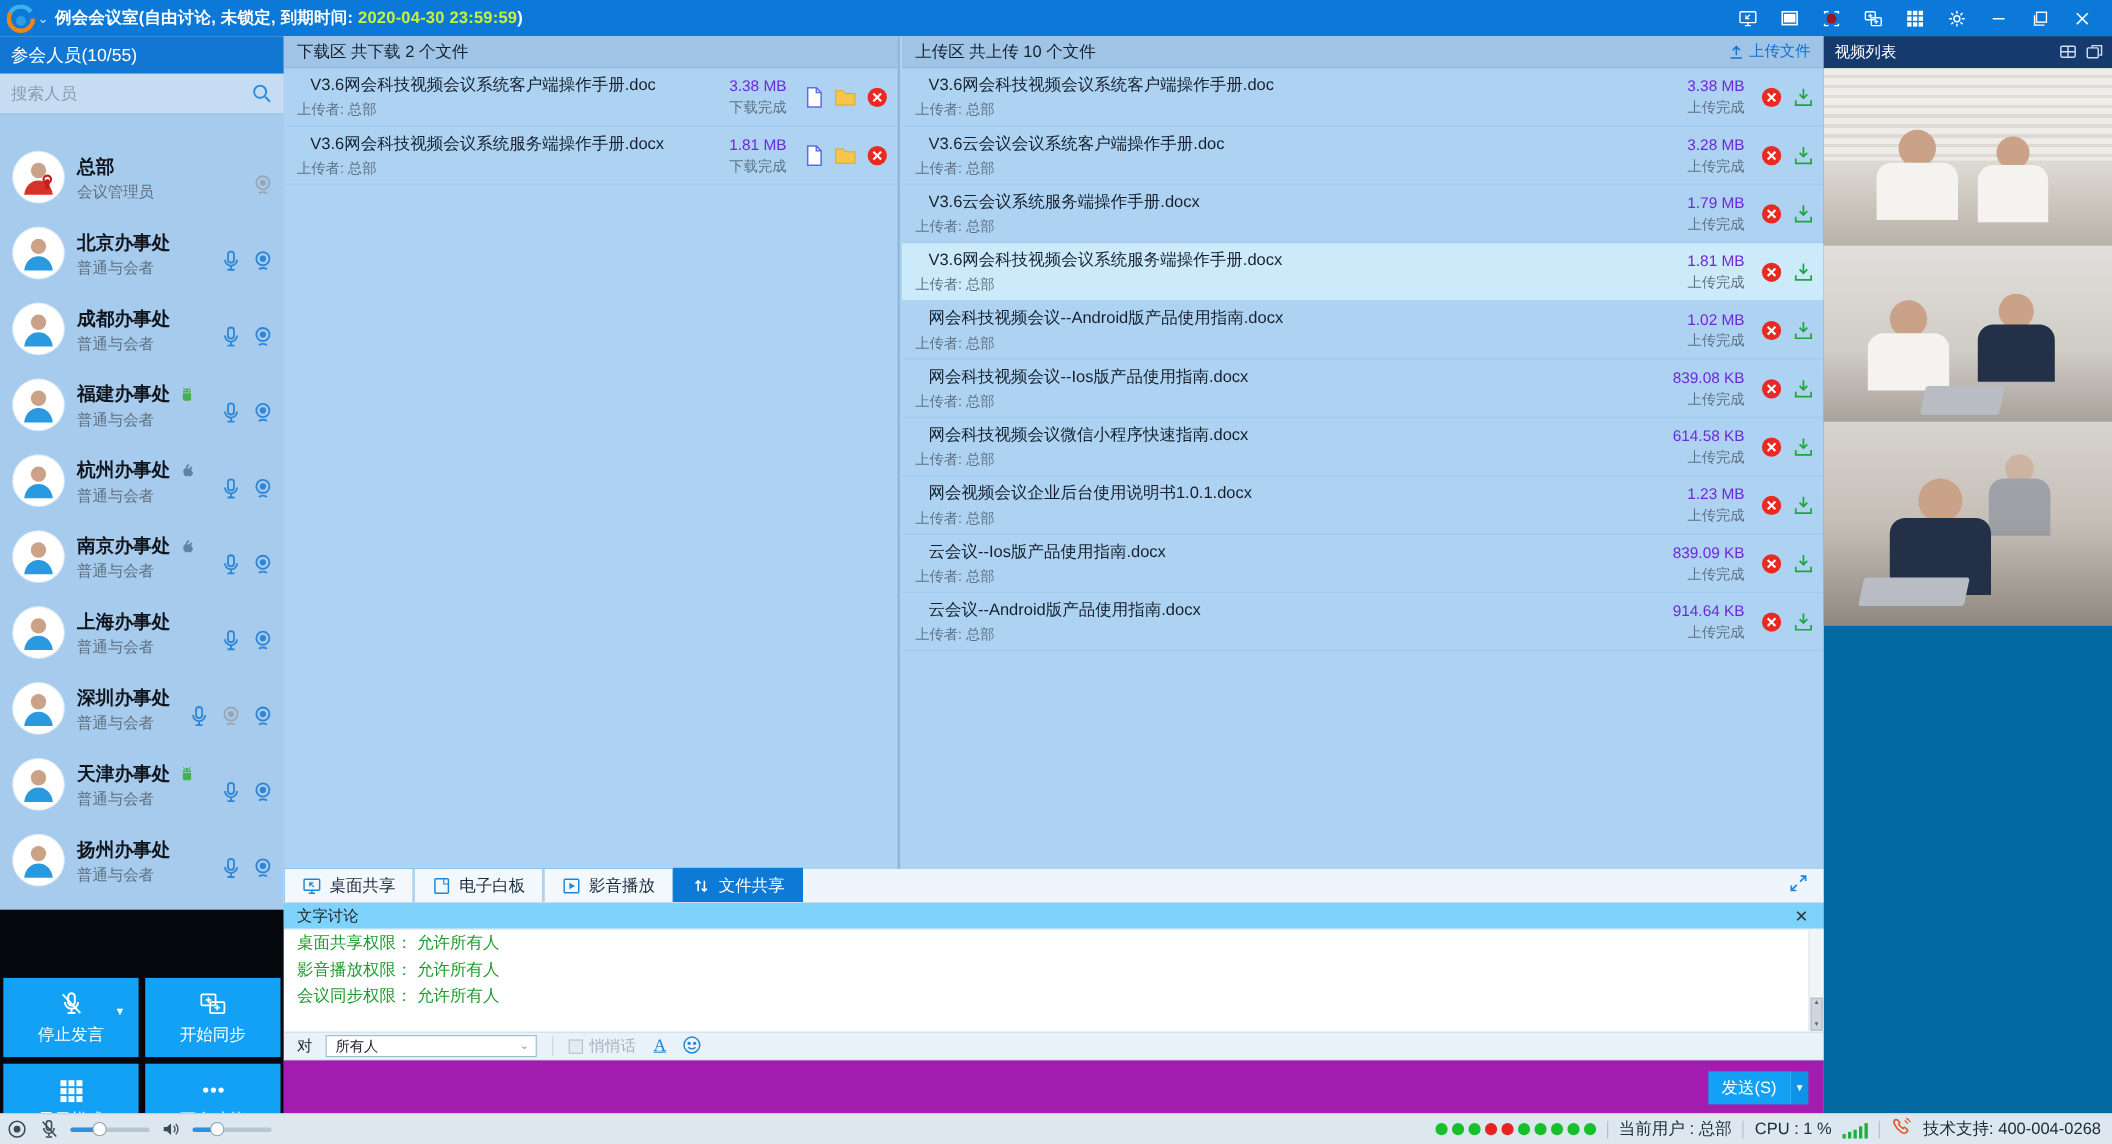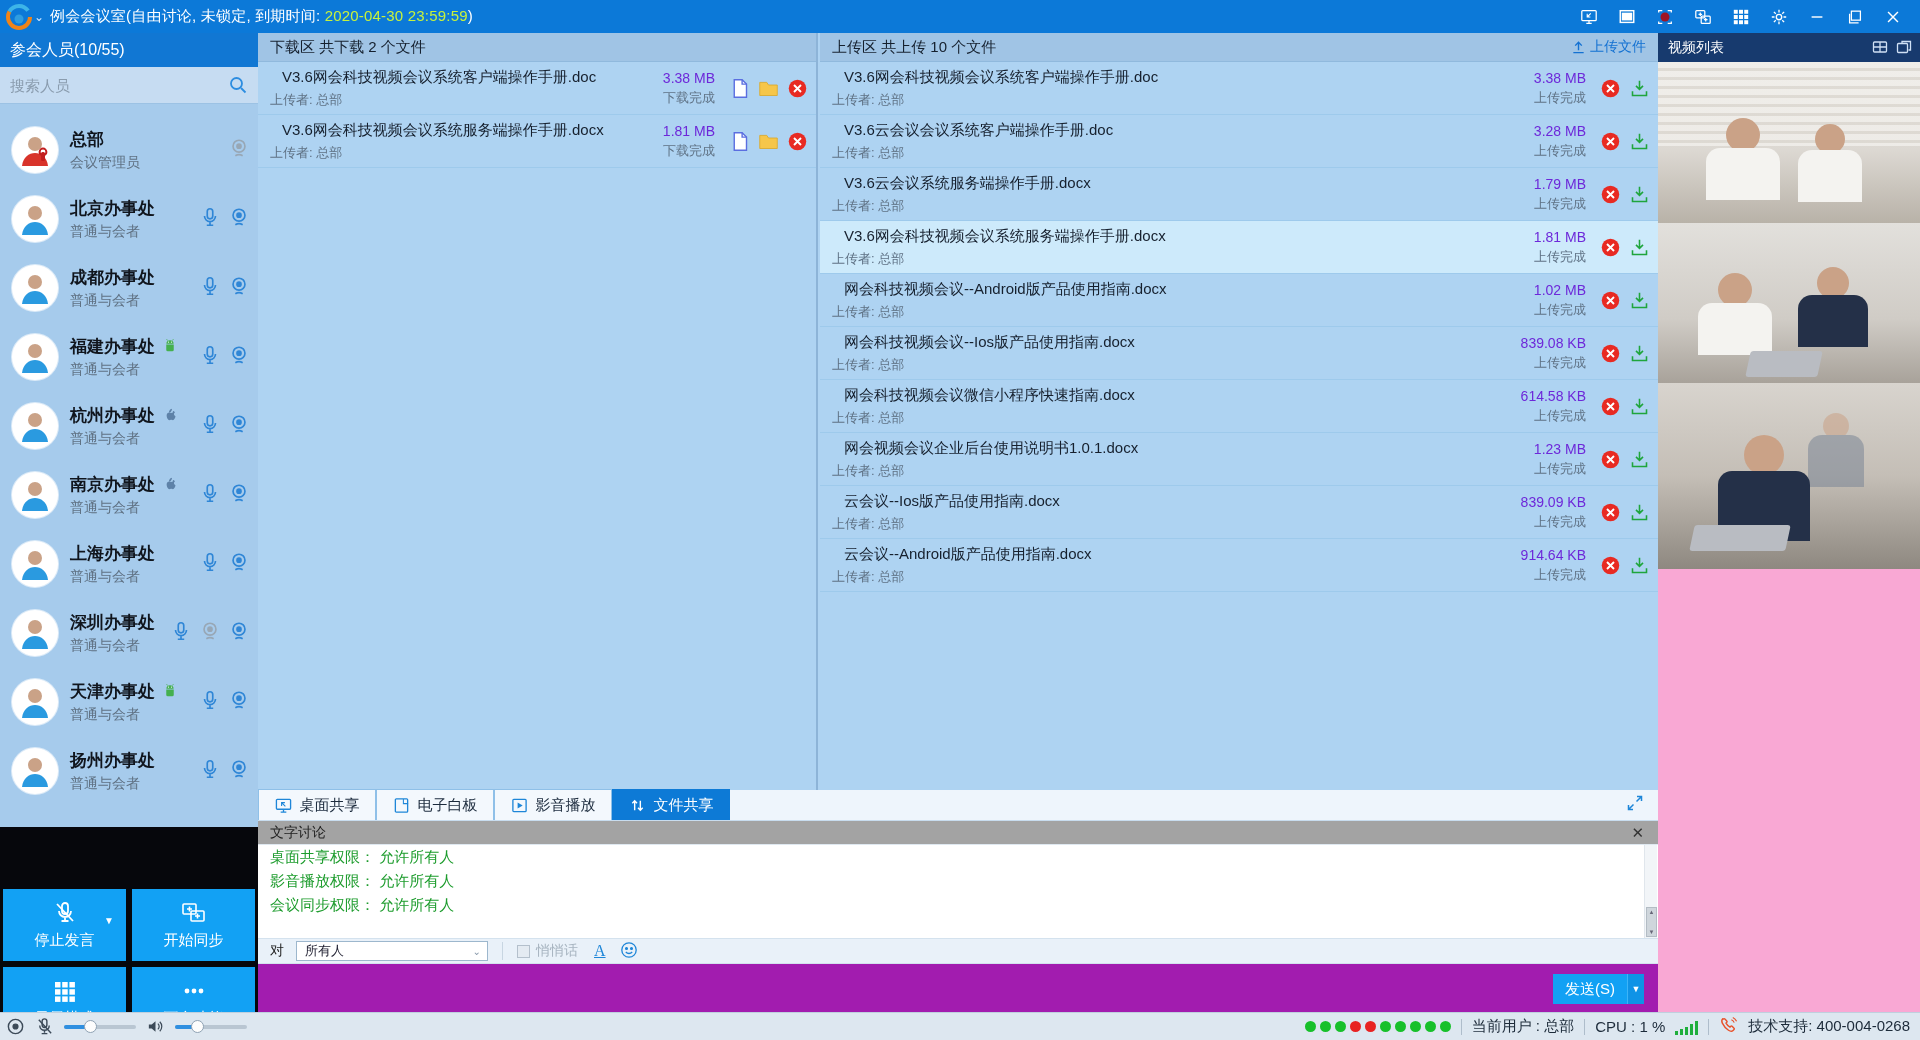--- a/index.html
+++ b/index.html
@@ -4,35 +4,35 @@
 <style>
   * { margin:0; padding:0; box-sizing:border-box; }
   html,body { width:1920px; height:1040px; background:#000; }
   .app { position:relative; width:1920px; height:1040px; font-family:"Liberation Sans",sans-serif; background:#aed3f2; overflow:hidden; }
 
   
   .titlebar { position:absolute; left:0; top:0; width:1920px; height:33px; background:#0c79d8; display:flex; align-items:center; color:#fff; }
   .logo { width:26px; height:26px; margin-left:6px; position:relative; }
   .logo svg { width:26px; height:26px; }
   .title-chevron { color:#cfe6ff; font-size:12px; margin:0 6px 0 2px; }
-  .title-text { font-size:15px; letter-spacing:0.2px; }
+  .title-text { font-size:15px; letter-spacing:0.2px;font-weight:bold; }
   .title-expiry { color:#c7f23c; }
   .tb-icons { margin-left:auto; display:flex; align-items:center; gap:12px; padding-right:14px; }
   .tb-ic { width:26px; height:22px; display:flex; align-items:center; justify-content:center; cursor:pointer; color:#fff; }
   .tb-ic svg { width:18px; height:18px; }
 
   
   .sidebar { position:absolute; left:0; top:33px; width:258px; height:979px; background:#a6cbec; }
   .sb-header { height:34px; background:#1177d3; color:#fff; font-size:16px; display:flex; align-items:center; padding-left:10px; }
   .sb-search { height:37px; background:#b9d6f0; display:flex; align-items:center; position:relative; border-bottom:1px solid #9cc2e4; }
   .sb-search input { width:100%; height:100%; border:0; background:#c6dcf2; font-size:15px; color:#334; padding:0 36px 0 10px; outline:none; font-family:inherit; }
   .sb-search input::placeholder { color:#8a9cae; }
   .search-ic { position:absolute; right:10px; top:8px; width:20px; height:20px; color:#2d8de0; }
   .p-list { position:absolute; left:0; top:72px; width:258px; height:722px; background:#a6cbec; padding-top:10px; }
-  .p-row { height:69px; display:flex; align-items:center; padding:0 8px 0 12px; cursor:pointer; }
+  .p-row { height:69px; display:flex; align-items:flex-end; padding:0 8px 0 12px; cursor:pointer; }
   .avatar { width:46px; height:46px; border-radius:50%; background:#fff; flex:0 0 46px; display:flex; align-items:center; justify-content:center; overflow:hidden; box-shadow:0 0 0 1px rgba(255,255,255,.6); }
   .avatar svg { width:40px; height:40px; }
   .p-info { margin-left:12px; min-width:0; }
   .p-nameline { display:flex; align-items:center; gap:6px; }
   .p-name { font-size:17px; font-weight:bold; color:#10151d; white-space:nowrap; }
   .os-ic { width:18px; height:18px; }
   .p-role { font-size:14px; color:#5f7183; margin-top:3px; }
   .p-icons { margin-left:auto; display:flex; align-items:center; gap:7px; }
   .p-icons svg { width:22px; height:22px; }
   .ic-blue { color:#2f86d6; } .ic-gray { color:#98a7b5; }
@@ -65,21 +65,21 @@
   
   .tabbar { position:absolute; left:0; top:757px; width:1400px; height:31px; background:#eef5fc; border-bottom:1px solid #c8dcee; display:flex; align-items:flex-end; }
   .tab { height:31px; min-width:118px; padding:0 14px; display:flex; align-items:center; justify-content:center; gap:8px; font-size:15px; color:#1b2a3c; background:#f3f8fd; border:1px solid #8fc0e8; border-bottom:0; cursor:pointer; }
   .tab svg { width:17px; height:17px; color:#1e86d8; }
   .tab.active { background:#0d7ad6; color:#fff; border-color:#0d7ad6; }
   .tab.active svg { color:#fff; }
   .tab-expand { margin-left:auto; margin-right:14px; color:#1e86d8; cursor:pointer; align-self:center; }
   .tab-expand svg { width:18px; height:18px; }
 
   
-  .chat-hd { position:absolute; left:0; top:788px; width:1400px; height:24px; background:#a3a3a3; border-bottom:1px solid #dfe8f0; display:flex; align-items:center; font-size:14px; color:#222; }
+  .chat-hd { position:absolute; left:0; top:788px; width:1400px; height:24px; background:#7dd3fc; border-bottom:1px solid #dfe8f0; display:flex; align-items:center; font-size:14px; color:#222; }
   .chat-hd span { padding-left:12px; }
   .chat-close { margin-left:auto; margin-right:10px; font-size:15px; color:#333; cursor:pointer; padding:0 4px; }
   .chat-body { position:absolute; left:0; top:812px; width:1400px; height:93px; background:#fff; overflow:hidden; }
   .chat-line { font-size:15px; color:#1d9c2d; padding:3px 0 2px 12px; }
   .chat-scroll { position:absolute; right:1px; top:0; width:13px; height:93px; background:#f2f5f8; border-left:1px solid #e0e6ec; }
   .chat-thumb { position:absolute; left:1px; bottom:1px; width:11px; height:30px; background:#cfd6dc; border:1px solid #b3bcc4; font-size:6px; color:#667; display:flex; flex-direction:column; align-items:center; justify-content:space-between; padding:1px 0; }
   .chat-input { position:absolute; left:0; top:905px; width:1400px; height:26px; background:#e9f1f9; border-top:1px solid #d4e2ee; border-bottom:1px solid #d4e2ee; display:flex; align-items:center; font-size:14px; color:#222; }
   .to-label { margin-left:12px; }
   .to-select { margin-left:12px; width:192px; height:20px; background:#fff; border:1px solid #9db7cd; display:flex; align-items:center; font-size:13px; color:#223; padding-left:8px; cursor:pointer; }
   .to-select .car { margin-left:auto; margin-right:6px; color:#8899aa; font-size:10px; }
@@ -88,21 +88,21 @@
   .wh-box { width:13px; height:13px; border:1px solid #b4c0cc; background:#e4ebf2; }
   .font-ic { color:#1e86d8; font-size:16px; margin-left:16px; text-decoration:underline; cursor:pointer; font-family:"Liberation Serif",serif; }
   .smile-ic { margin-left:14px; color:#1e86d8; cursor:pointer; }
   .smile-ic svg { width:18px; height:18px; }
   .send-area { position:absolute; left:0; top:931px; width:1400px; height:48px; background:#a21caf; }
   .send-btn { position:absolute; right:14px; top:10px; height:30px; display:flex; cursor:pointer; }
   .send-main { background:#12a1f4; color:#fff; font-size:15px; display:flex; align-items:center; padding:0 12px; }
   .send-drop { width:17px; background:#0f93e6; color:#fff; font-size:9px; display:flex; align-items:center; justify-content:center; border-left:1px solid #3db4f8; }
 
   
-  .vpane { position:absolute; left:1658px; top:33px; width:262px; height:979px; background:#f9a8d4; }
+  .vpane { position:absolute; left:1658px; top:33px; width:262px; height:979px; background:#0369a1; }
   .vp-hd { height:29px; background:#173a6e; color:#fff; font-size:14px; display:flex; align-items:center; padding:0 8px 0 10px; }
   .vp-ics { margin-left:auto; display:flex; gap:8px; }
   .vp-ics svg { width:16px; height:16px; color:#cfe0f5; cursor:pointer; }
   .vthumb { position:relative; width:262px; overflow:hidden; cursor:pointer; }
   .vt1 { height:161px; background:linear-gradient(180deg,#e8e6e2 0%,#dcd8d2 55%,#b8b2a8 100%); }
   .vt2 { height:160px; background:linear-gradient(180deg,#e2e0dc 0%,#d0ccc6 60%,#a8a29a 100%); }
   .vt3 { height:186px; background:linear-gradient(180deg,#d8d4ce 0%,#c4beb6 50%,#8e8880 100%); }
   .blind { position:absolute; left:0; top:0; width:100%; height:52%; background:repeating-linear-gradient(180deg,#f2f0ec 0 6px,#ddd9d2 6px 9px); opacity:.8; }
   .person { position:absolute; }
   .person .head { width:34px; height:34px; border-radius:50%; background:#caa287; margin:0 auto; }

